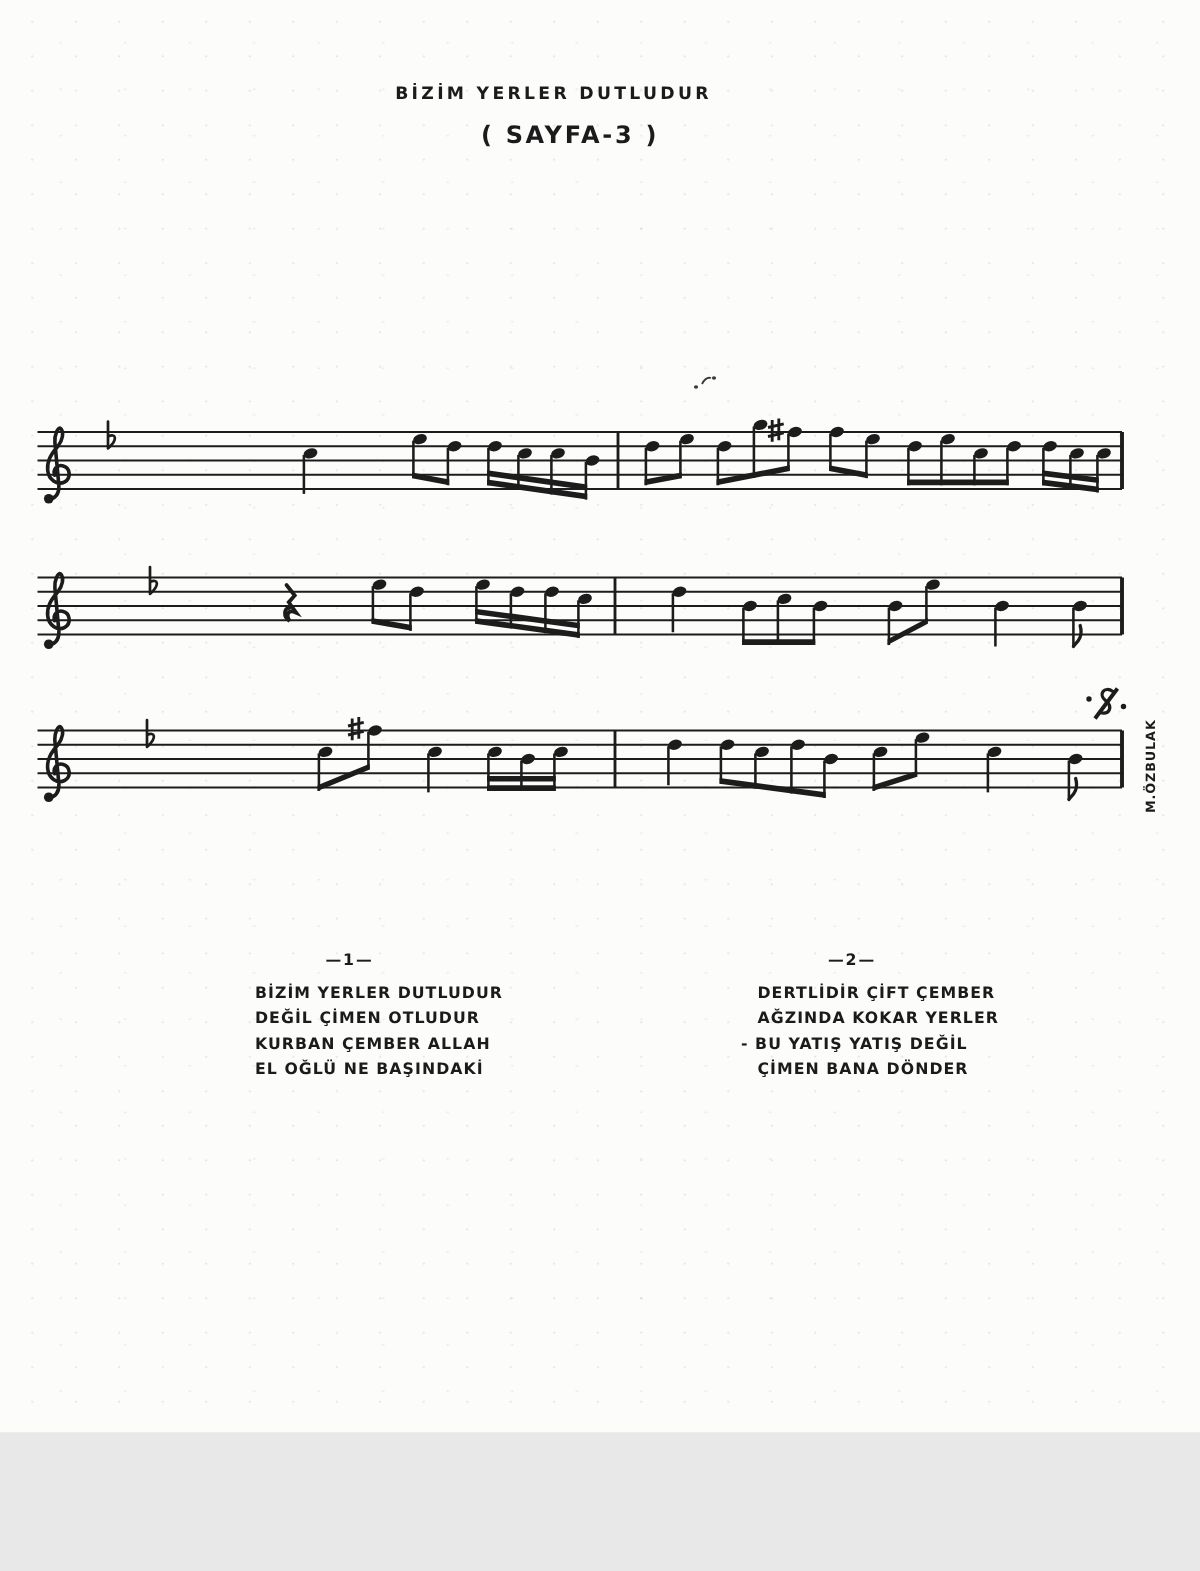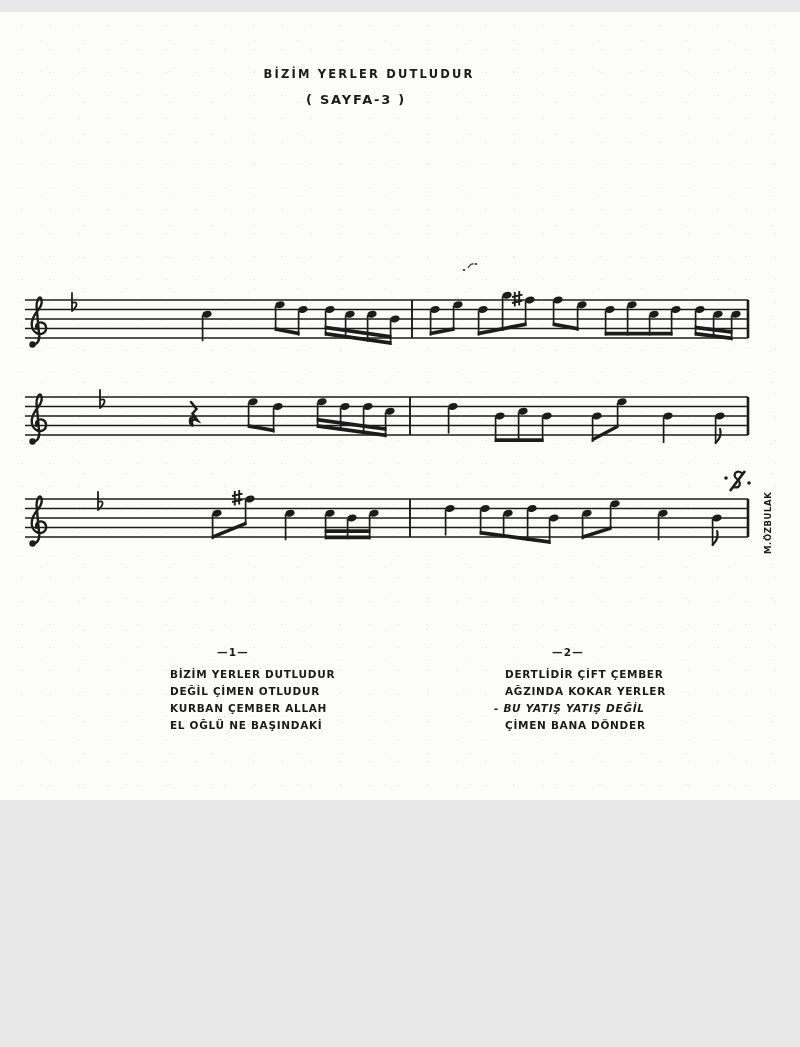--- a/index.html
+++ b/index.html
@@ -1,50 +1,50 @@
 <!DOCTYPE html>
 <html><head>
 <meta charset="utf-8">
 <style>
   html,body{margin:0;padding:0;background:#e8e8e8;}
   .page{
-    position:relative;width:800px;height:788px;margin:12px auto;
+    position:relative;width:800px;height:955px;margin:0 auto;
     background-color:#fcfcfb;
     background-image:
       radial-gradient(rgba(40,40,40,.13) .6px, transparent 1px),
       radial-gradient(rgba(40,40,40,.08) .7px, transparent 1.1px);
     background-size:29px 23px, 43px 31px;
     background-position:7px 3px, 19px 13px;
     font-family:"DejaVu Sans", sans-serif;
     color:#1b1b1b;
     overflow:hidden;
   }
   .title{
     position:absolute;top:55px;left:369px;transform:translateX(-50%);
     font-size:11.5px;font-weight:bold;letter-spacing:2.2px;white-space:nowrap;
   }
   .subtitle{
-    position:absolute;top:80px;left:356px;transform:translateX(-50%);
-    font-size:13px;font-weight:bold;letter-spacing:1.8px;white-space:nowrap;
+    position:absolute;top:80px;left:380px;transform:translateX(-50%);
+    font-size:16px;font-weight:bold;letter-spacing:1.8px;white-space:nowrap;
   }
   #score{position:absolute;left:0;top:0;width:800px;height:1047px;}
   .credit{
     position:absolute;left:763px;top:542px;
     transform:rotate(-90deg);transform-origin:0 0;
     font-size:8.5px;font-weight:bold;letter-spacing:.6px;white-space:nowrap;
   }
   .verse{
     position:absolute;top:632px;
     font-size:10.5px;font-weight:bold;letter-spacing:.7px;
     line-height:17px;white-space:nowrap;
   }
   .v1{left:170px;}
   .v2{left:505px;}
   .vnum{width:126px;text-align:center;margin-bottom:5px;letter-spacing:1.2px;}
-  .hang{text-indent:-11px;font-style:italic;}
+  .hang{text-indent:-11px;}
 </style>
 </head>
 <body>
 
 <div class="page">
 
   <div class="title">BİZİM YERLER DUTLUDUR</div>
   <div class="subtitle">( SAYFA-3 )</div>
 
   <svg id="score" viewBox="0 0 800 1047">

